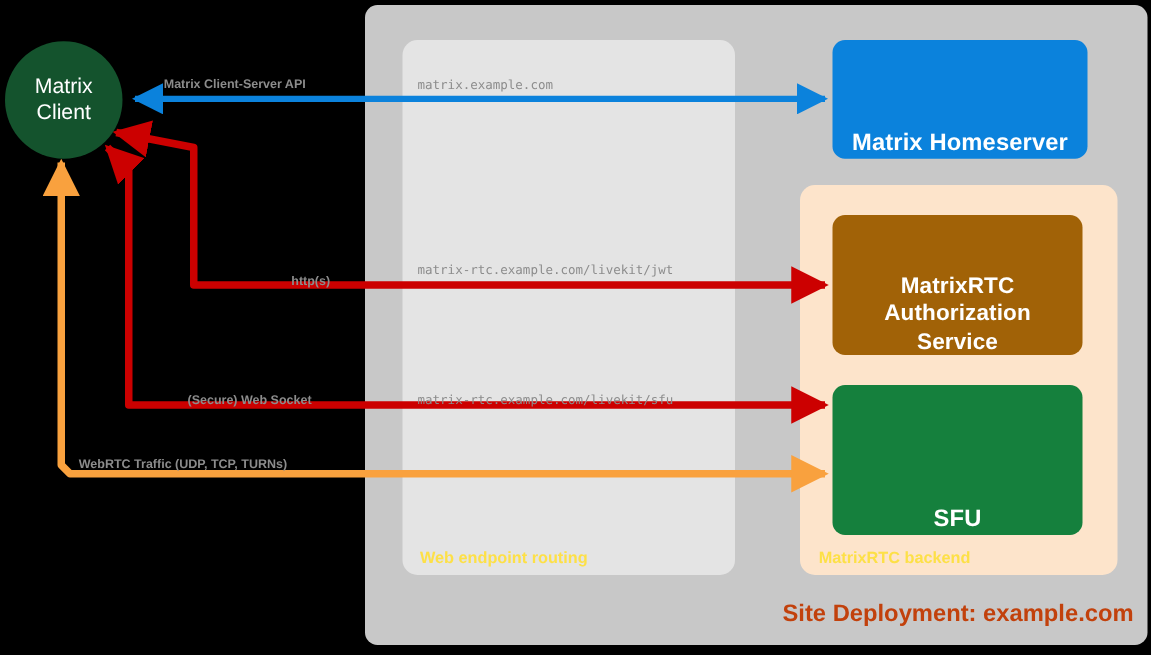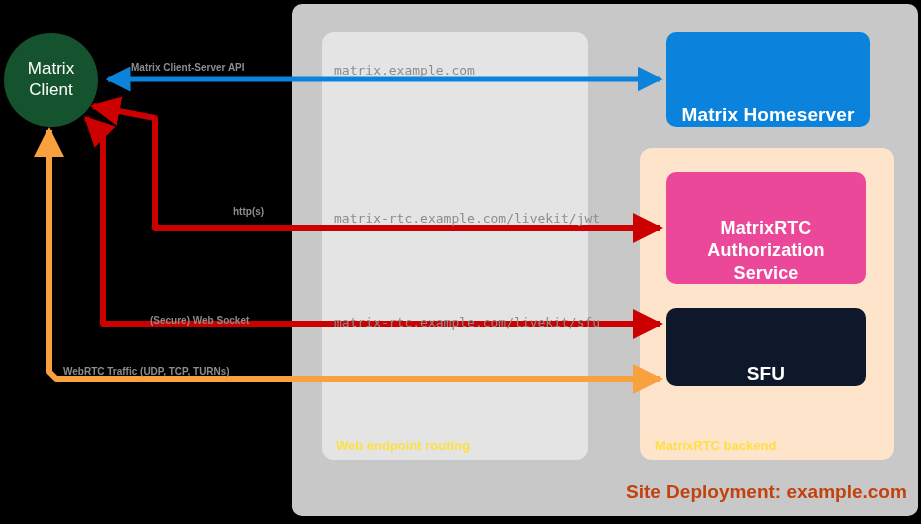--- a/index.html
+++ b/index.html
@@ -43,26 +43,26 @@
     font-size:19px;
     line-height:1.25;
     letter-spacing:0.1px;
   }
   .homeserver{
     left:666px;top:32px;width:204px;height:95px;
     background:#0b82dc;
   }
   .authsvc{
     left:666px;top:172px;width:200px;height:112px;
-    background:#ec4899;
+    background:#a16207;
     font-size:18px;
   }
   .sfu{
-    left:666px;top:308px;width:200px;height:78px;
-    background:#0f172a;
+    left:666px;top:308px;width:200px;height:120px;
+    background:#15803d;
     font-size:19px;
   }
 
   
   .client{
     position:absolute;
     left:4px;top:33px;width:94px;height:94px;
     border-radius:50%;
     background:#14532d;
     color:#fff;font-weight:normal;font-size:17px;
@@ -75,29 +75,29 @@
     position:absolute;
     color:#8c8c8c;
     font-size:10px;
     font-weight:bold;
     white-space:nowrap;
   }
   .url{
     position:absolute;
     color:#8c8c8c;
     font-family:"DejaVu Sans Mono", monospace;
-    font-size:13px;
+    font-size:10px;
     white-space:nowrap;
   }
   .url-matrix{left:334px;top:63px;}
   .url-jwt{left:334px;top:211px;}
   .url-sfu{left:334px;top:315px;}
 
   .lbl-csapi{left:131px;top:62px;}
-  .lbl-https{left:233px;top:206px;}
+  .lbl-https{left:233px;top:220px;}
   .lbl-ws{left:150px;top:315px;}
   .lbl-webrtc{left:63px;top:366px;}
 
   .zone-lbl{
     position:absolute;
     color:#fde047;
     font-size:13px;
     font-weight:bold;
     white-space:nowrap;
   }

